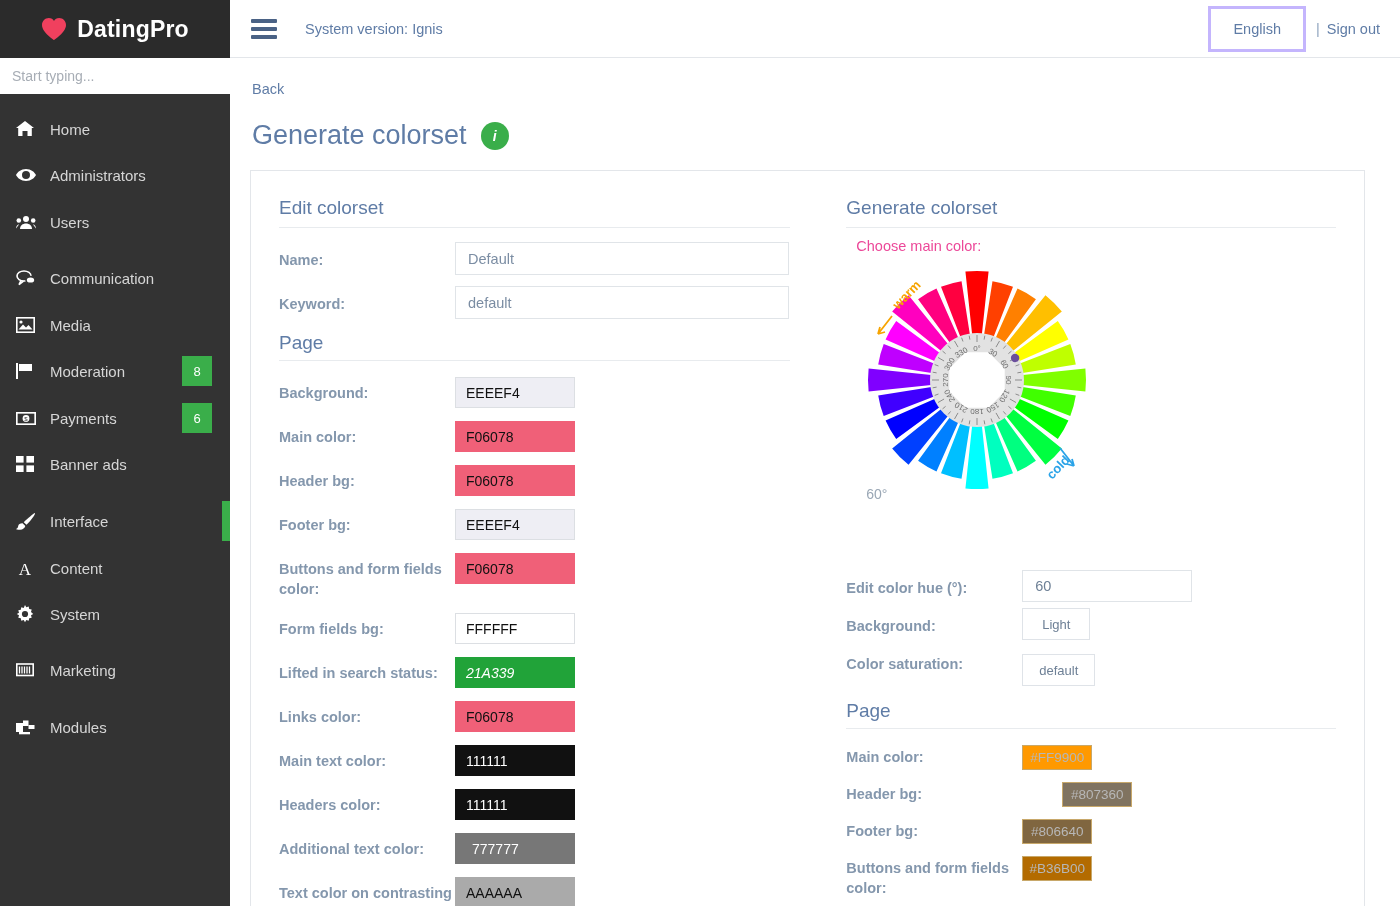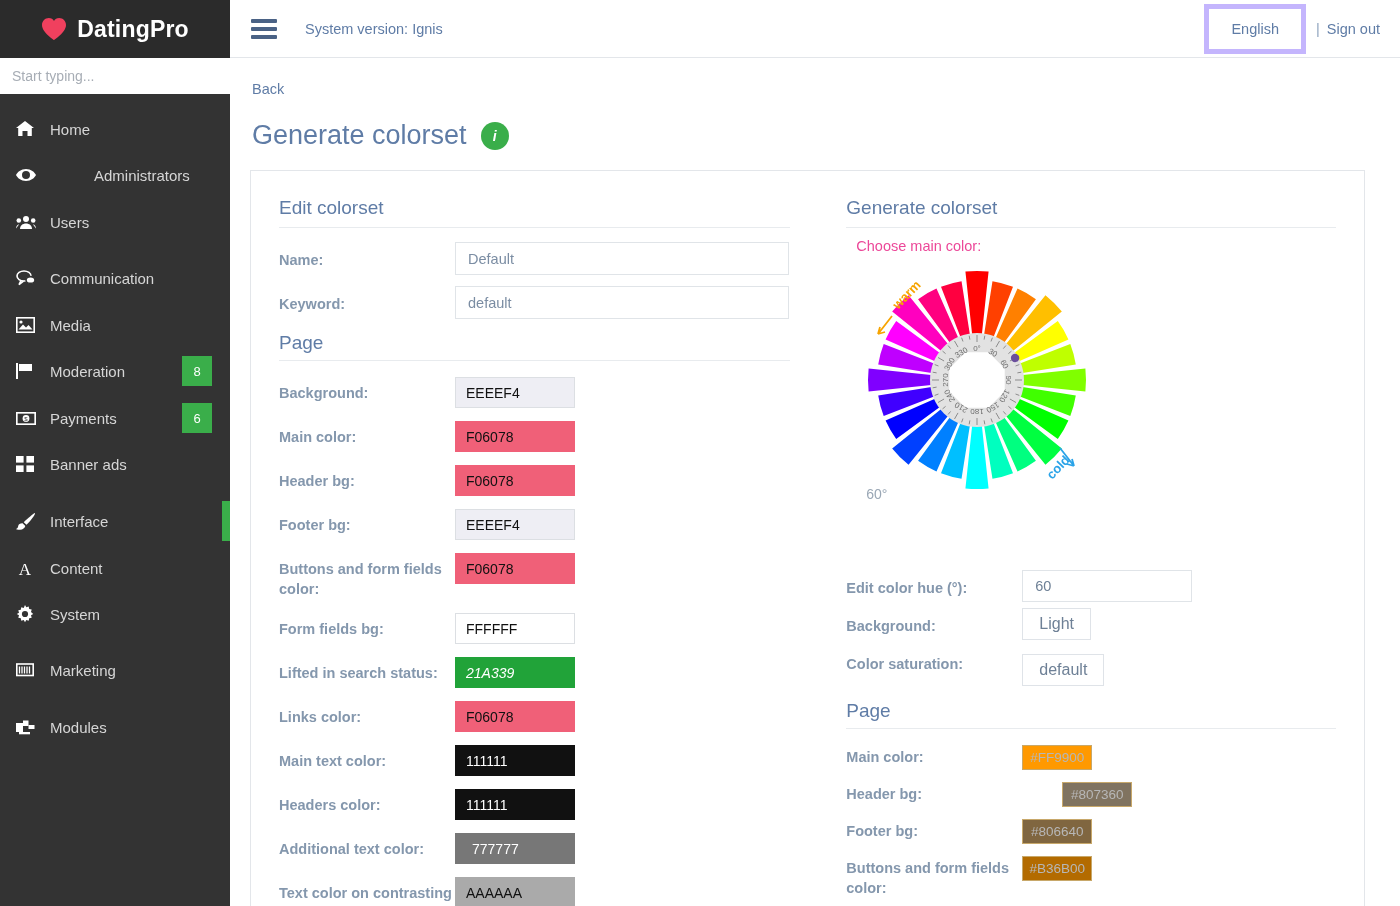--- a/index.html
+++ b/index.html
@@ -87,21 +87,21 @@
   #hamburger span {
     display: block; height: 4px; width: 26px; background: #4a6285; border-radius: 1px;
   }
   #sysver {
     margin-left: 28px; color: #5f7ca6; font-size: 14.5px;
   }
   #topbar-right {
     margin-left: auto; display: flex; align-items: center; margin-right: 20px;
   }
   #lang-select {
-    border: 5px solid #c4b5fd; background: #fff;
+    border: 3px solid #c4b5fd; background: #fff;
     color: #5f7ca6; font-size: 14.5px;
     padding: 12px 22px; cursor: pointer;
     font-family: "Liberation Sans", sans-serif;
   }
   #topbar-sep { color: #8fa4bf; margin: 0 7px 0 10px; font-size: 14.5px; }
   #signout { color: #5f7ca6; font-size: 14.5px; text-decoration: none; cursor: pointer; }
 
   
   #content {
     position: absolute; left: 230px; top: 58px;
@@ -190,21 +190,21 @@
   }
   .gen-input {
     width: 170px; height: 32px;
     border: 1px solid #e0e4e8; background: #fff;
     color: #6e8096; font-size: 14.5px; padding: 0 12px;
     outline: none; font-family: "Liberation Sans", sans-serif;
   }
   .gen-btn {
     height: 32px; min-width: 68px;
     border: 1px solid #dfe3e8; background: #fff;
-    color: #6e8096; font-size: 16px;
+    color: #6e8096; font-size: 13px;
     padding: 0 16px; cursor: pointer;
     font-family: "Liberation Sans", sans-serif;
   }
   .rlabel {
     width: 176px; flex: 0 0 176px;
     color: #8497ad; font-size: 14.5px; font-weight: bold;
     padding-top: 8px; line-height: 20px;
   }
   .gen-swatch {
     width: 70px; height: 25px;
@@ -234,21 +234,21 @@
 
   <div id="nav" style="position: relative; height: 660px;">
       <div class="nav-item" style="position: absolute; top: 0px; left: 0px; right: 0px;">
         <span class="nav-ico">
           <svg width="18" height="16" viewBox="0 0 18 16" fill="#fff">
             <path d="M9 0 0 7h2.2v8h4.3v-5h5v5h4.3V7H18z"></path>
           </svg>
         </span>
         <span class="nav-label">Home</span>
       </div>
-      <div class="nav-item" style="position: absolute; top: 46px; left: 0px; right: 0px; gap: 44px;">
+      <div class="nav-item" style="position: absolute; top: 46px; left: 0px; right: 0px;">
         <span class="nav-ico">
           <svg width="20" height="14" viewBox="0 0 20 14" fill="#fff">
             <path d="M10 1C5 1 1.3 4.2 0 7c1.3 2.8 5 6 10 6s8.7-3.2 10-6C18.7 4.2 15 1 10 1zm0 10a4 4 0 110-8 4 4 0 010 8z"></path>
             <circle cx="10" cy="7" r="2.3" fill="#333"></circle>
           </svg>
         </span>
         <span class="nav-label">Administrators</span>
       </div>
       <div class="nav-item" style="position: absolute; top: 93px; left: 0px; right: 0px;">
         <span class="nav-ico">

